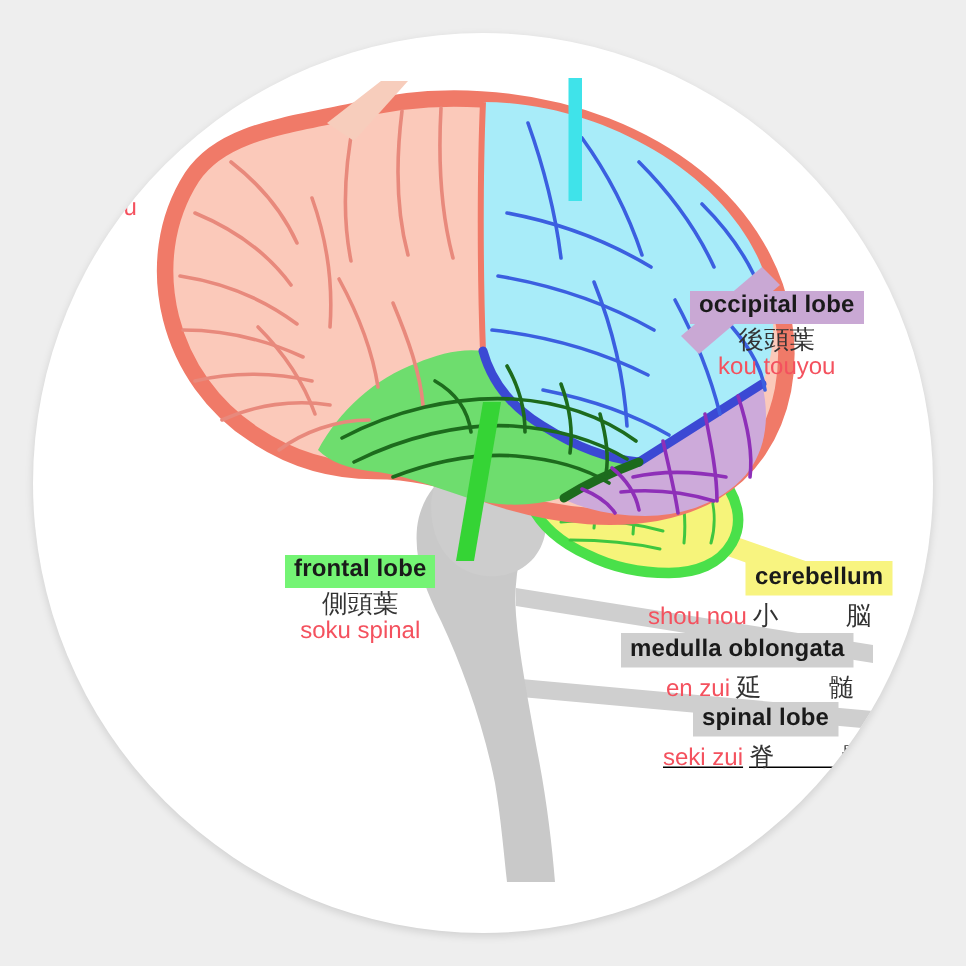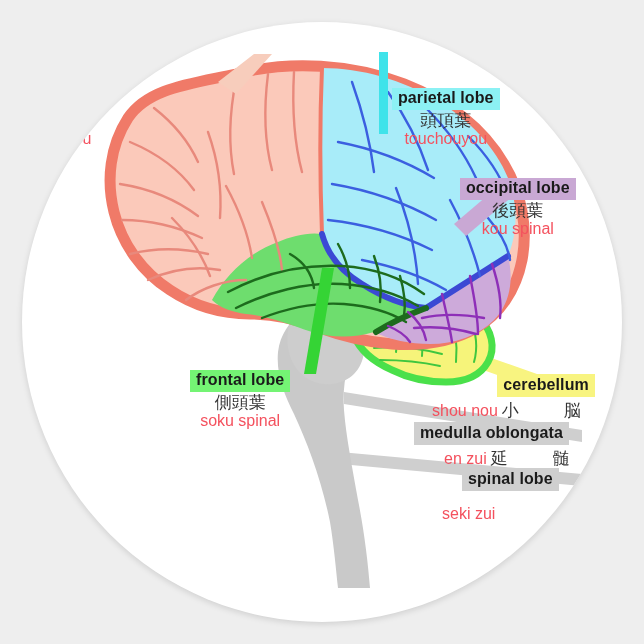--- a/index.html
+++ b/index.html
@@ -226,33 +226,26 @@
     </div>
 
     <div class="label" style="left:-20px;top:66px;">
       <div class="stack">
         <span class="lbl-en hl-frontal">frontal lobe</span>
         <span class="lbl-jp">前頭葉</span>
         <span class="lbl-ro">zen touyou</span>
       </div>
     </div>
 
-    <div class="label" style="left:370px;top:66px;">
-      <div class="stack">
-        <span class="lbl-en hl-parietal">parietal lobe</span>
-        <span class="lbl-jp">頭頂葉</span>
-        <span class="lbl-ro">touchouyou</span>
-      </div>
-    </div>
-
-    <div class="label" style="left:438px;top:156px;">
+
+    <div class="label" style="left:438px;top:172px;">
       <div class="stack">
         <span class="lbl-en hl-occipital">occipital lobe</span>
         <span class="lbl-jp">後頭葉</span>
-        <span class="lbl-ro">kou spinal</span>
+        <span class="lbl-ro">kou touyou</span>
       </div>
     </div>
 
     <div class="label" style="left:168px;top:348px;">
       <div class="stack">
         <span class="lbl-en hl-temporal">frontal lobe</span>
         <span class="lbl-jp">側頭葉</span>
         <span class="lbl-ro">soku spinal</span>
       </div>
     </div>
@@ -274,19 +267,20 @@
       <div class="row2" style="margin-top:2px;margin-left:30px;">
         <span class="ro">en zui</span>
         <span class="jp">延　髄</span>
       </div>
     </div>
 
     <div class="rowlabel" style="left:440px;top:446px;">
       <div>
         <span class="lbl-en hl-gray">spinal lobe</span>
       </div>
-      <div class="row2" style="margin-top:14px;margin-left:-20px;">
+      <div class="row2" style="margin-top:2px;margin-left:-20px;text-decoration:underline;">
         <span class="ro">seki zui</span>
+        <span class="jp">脊　髄</span>
       </div>
     </div>
 
   </div>
 </div>
 
 </body></html>

